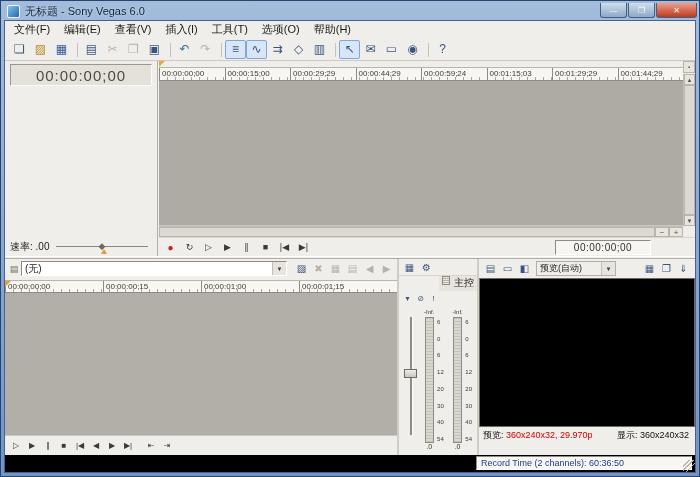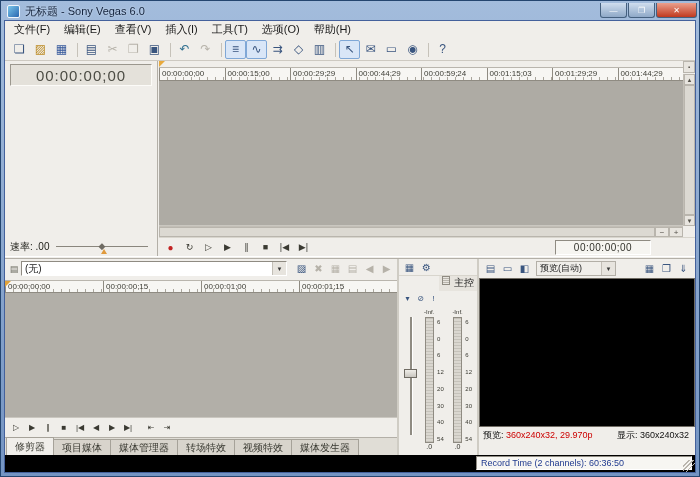--- a/index.html
+++ b/index.html
@@ -306,28 +306,20 @@
               <span class="trbtn small">▶</span>
               <span class="trbtn small">∥</span>
               <span class="trbtn small">■</span>
               <span class="trbtn small">|◀</span>
               <span class="trbtn small">◀</span>
               <span class="trbtn small">▶</span>
               <span class="trbtn small">▶|</span>
               <span class="trbtn small">⇤</span>
               <span class="trbtn small">⇥</span>
             </div>
-          <div class="tabs">
-            <span class="tab active">修剪器</span>
-            <span class="tab">项目媒体</span>
-            <span class="tab">媒体管理器</span>
-            <span class="tab">转场特效</span>
-            <span class="tab">视频特效</span>
-            <span class="tab">媒体发生器</span>
-          </div>
         </div>
 
         <div class="mixer">
           <div class="mx-toolbar">
 
           <span class="tbtn small">▦</span>
               <span class="tbtn small">⚙</span>
             </div>
           <div class="mx-master">
             <span class="mx-grip"></span>

